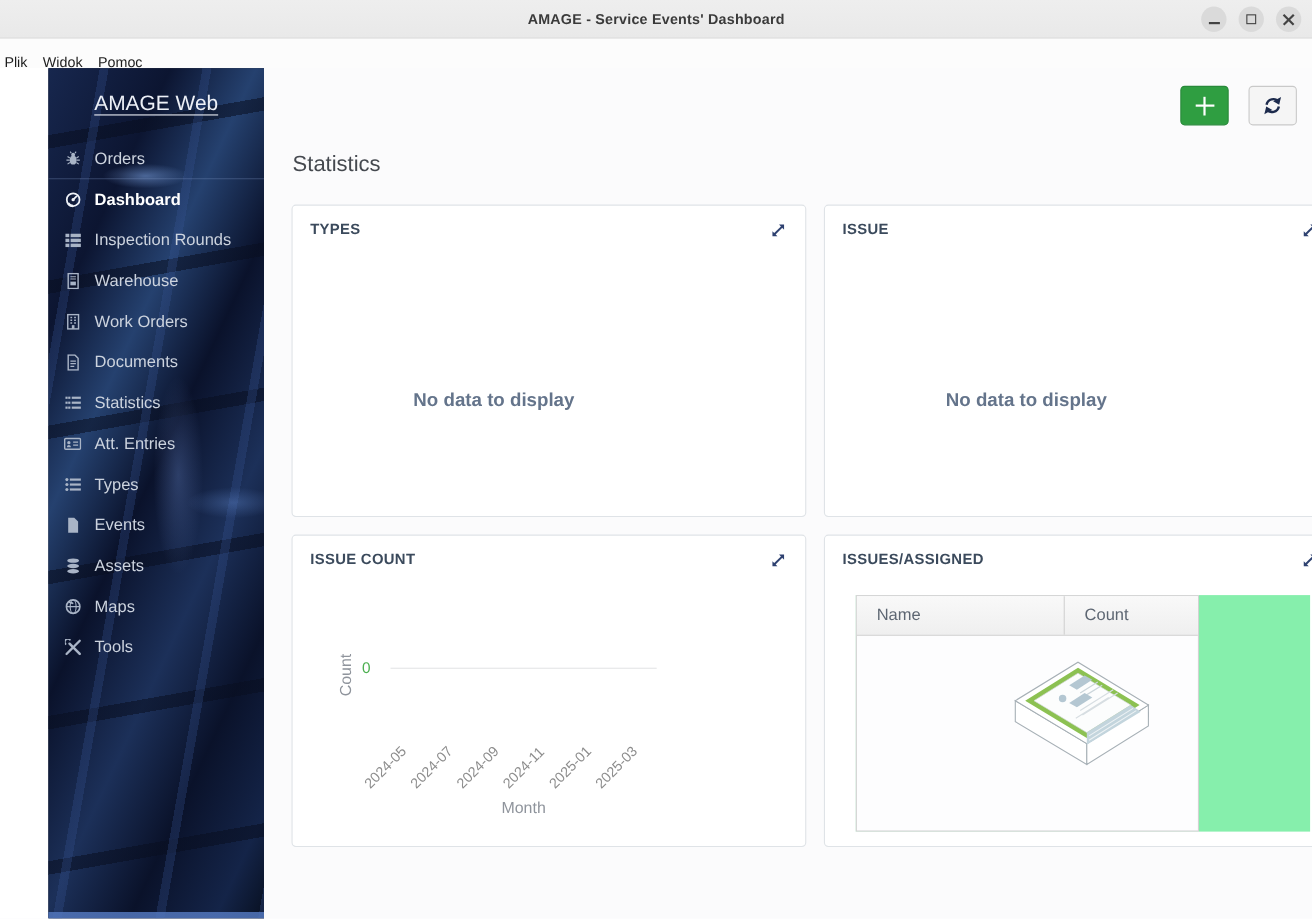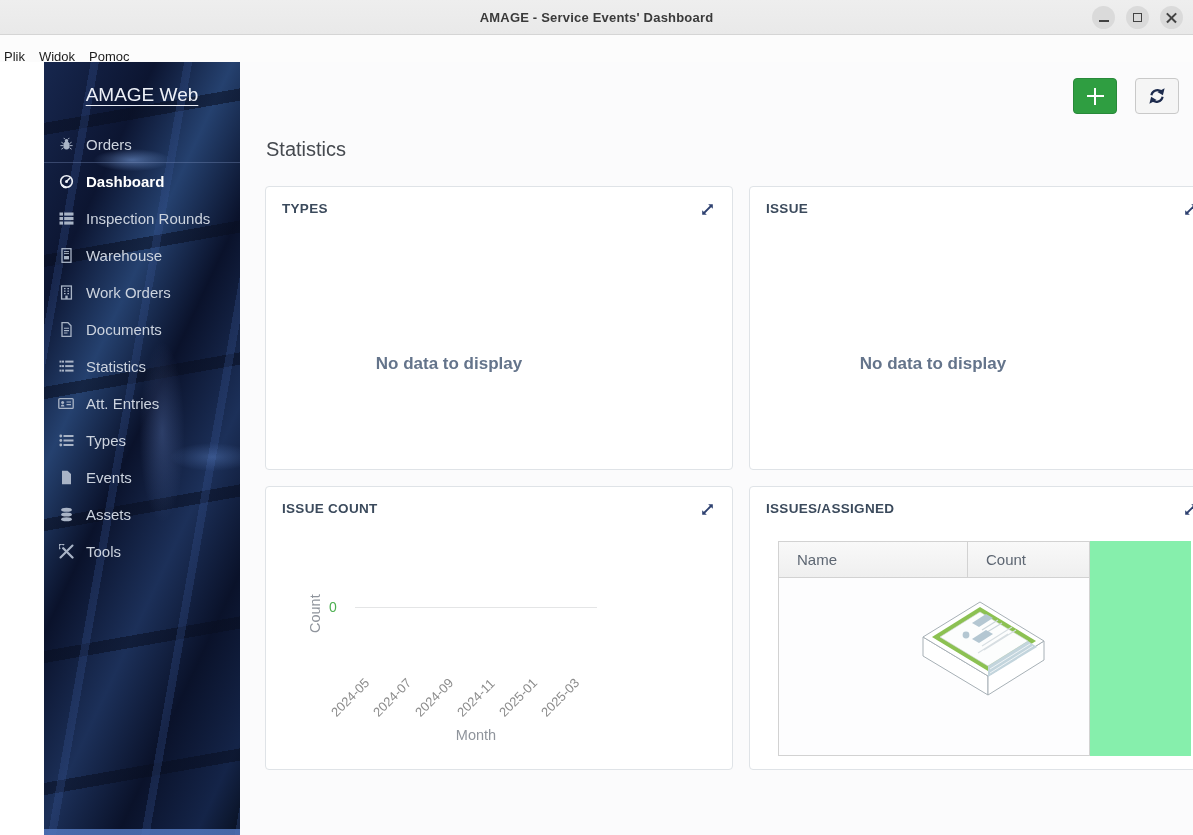--- a/index.html
+++ b/index.html
@@ -253,20 +253,31 @@
           <span class="icon">
             <svg width="15" height="15" viewBox="0 0 15 15" fill="currentColor">
               <ellipse cx="7.5" cy="2.7" rx="5.4" ry="2"></ellipse>
               <ellipse cx="7.5" cy="7.5" rx="5.4" ry="2"></ellipse>
               <ellipse cx="7.5" cy="12.3" rx="5.4" ry="2"></ellipse>
             </svg>
           </span>
           <span class="label">Assets</span>
         </div>
 
+        <div class="nav-item">
+          <span class="icon">
+            <svg width="15" height="15" viewBox="0 0 15 15">
+              <circle cx="7.5" cy="7.5" r="6.1" fill="none" stroke="currentColor" stroke-width="1.5"></circle>
+              <ellipse cx="7.5" cy="7.5" rx="2.7" ry="6.1" fill="none" stroke="currentColor" stroke-width="1"></ellipse>
+              <path d="M1.5 7.5h12" stroke="currentColor" stroke-width="1"></path>
+              <path d="M3.5 3.2c2 1.4 2.8 0.4 4 1.6" stroke="currentColor" stroke-width="1.4" fill="none"></path>
+            </svg>
+          </span>
+          <span class="label">Maps</span>
+        </div>
 
         <div class="nav-item">
           <span class="icon">
             <svg width="15" height="15" viewBox="0 0 15 15">
               <path d="M1.5 13.5 L7 8 M8.5 6.5 L13.5 1.5" stroke="currentColor" stroke-width="2.1" stroke-linecap="round" fill="none"></path>
               <path d="M13.5 13.5 L4.2 4.2" stroke="currentColor" stroke-width="2.3" stroke-linecap="round" fill="none"></path>
               <path d="M1.2 4.9 A2.7 2.7 0 1 1 4.9 1.2" fill="none" stroke="currentColor" stroke-width="1.6"></path>
             </svg>
           </span>
           <span class="label">Tools</span>

